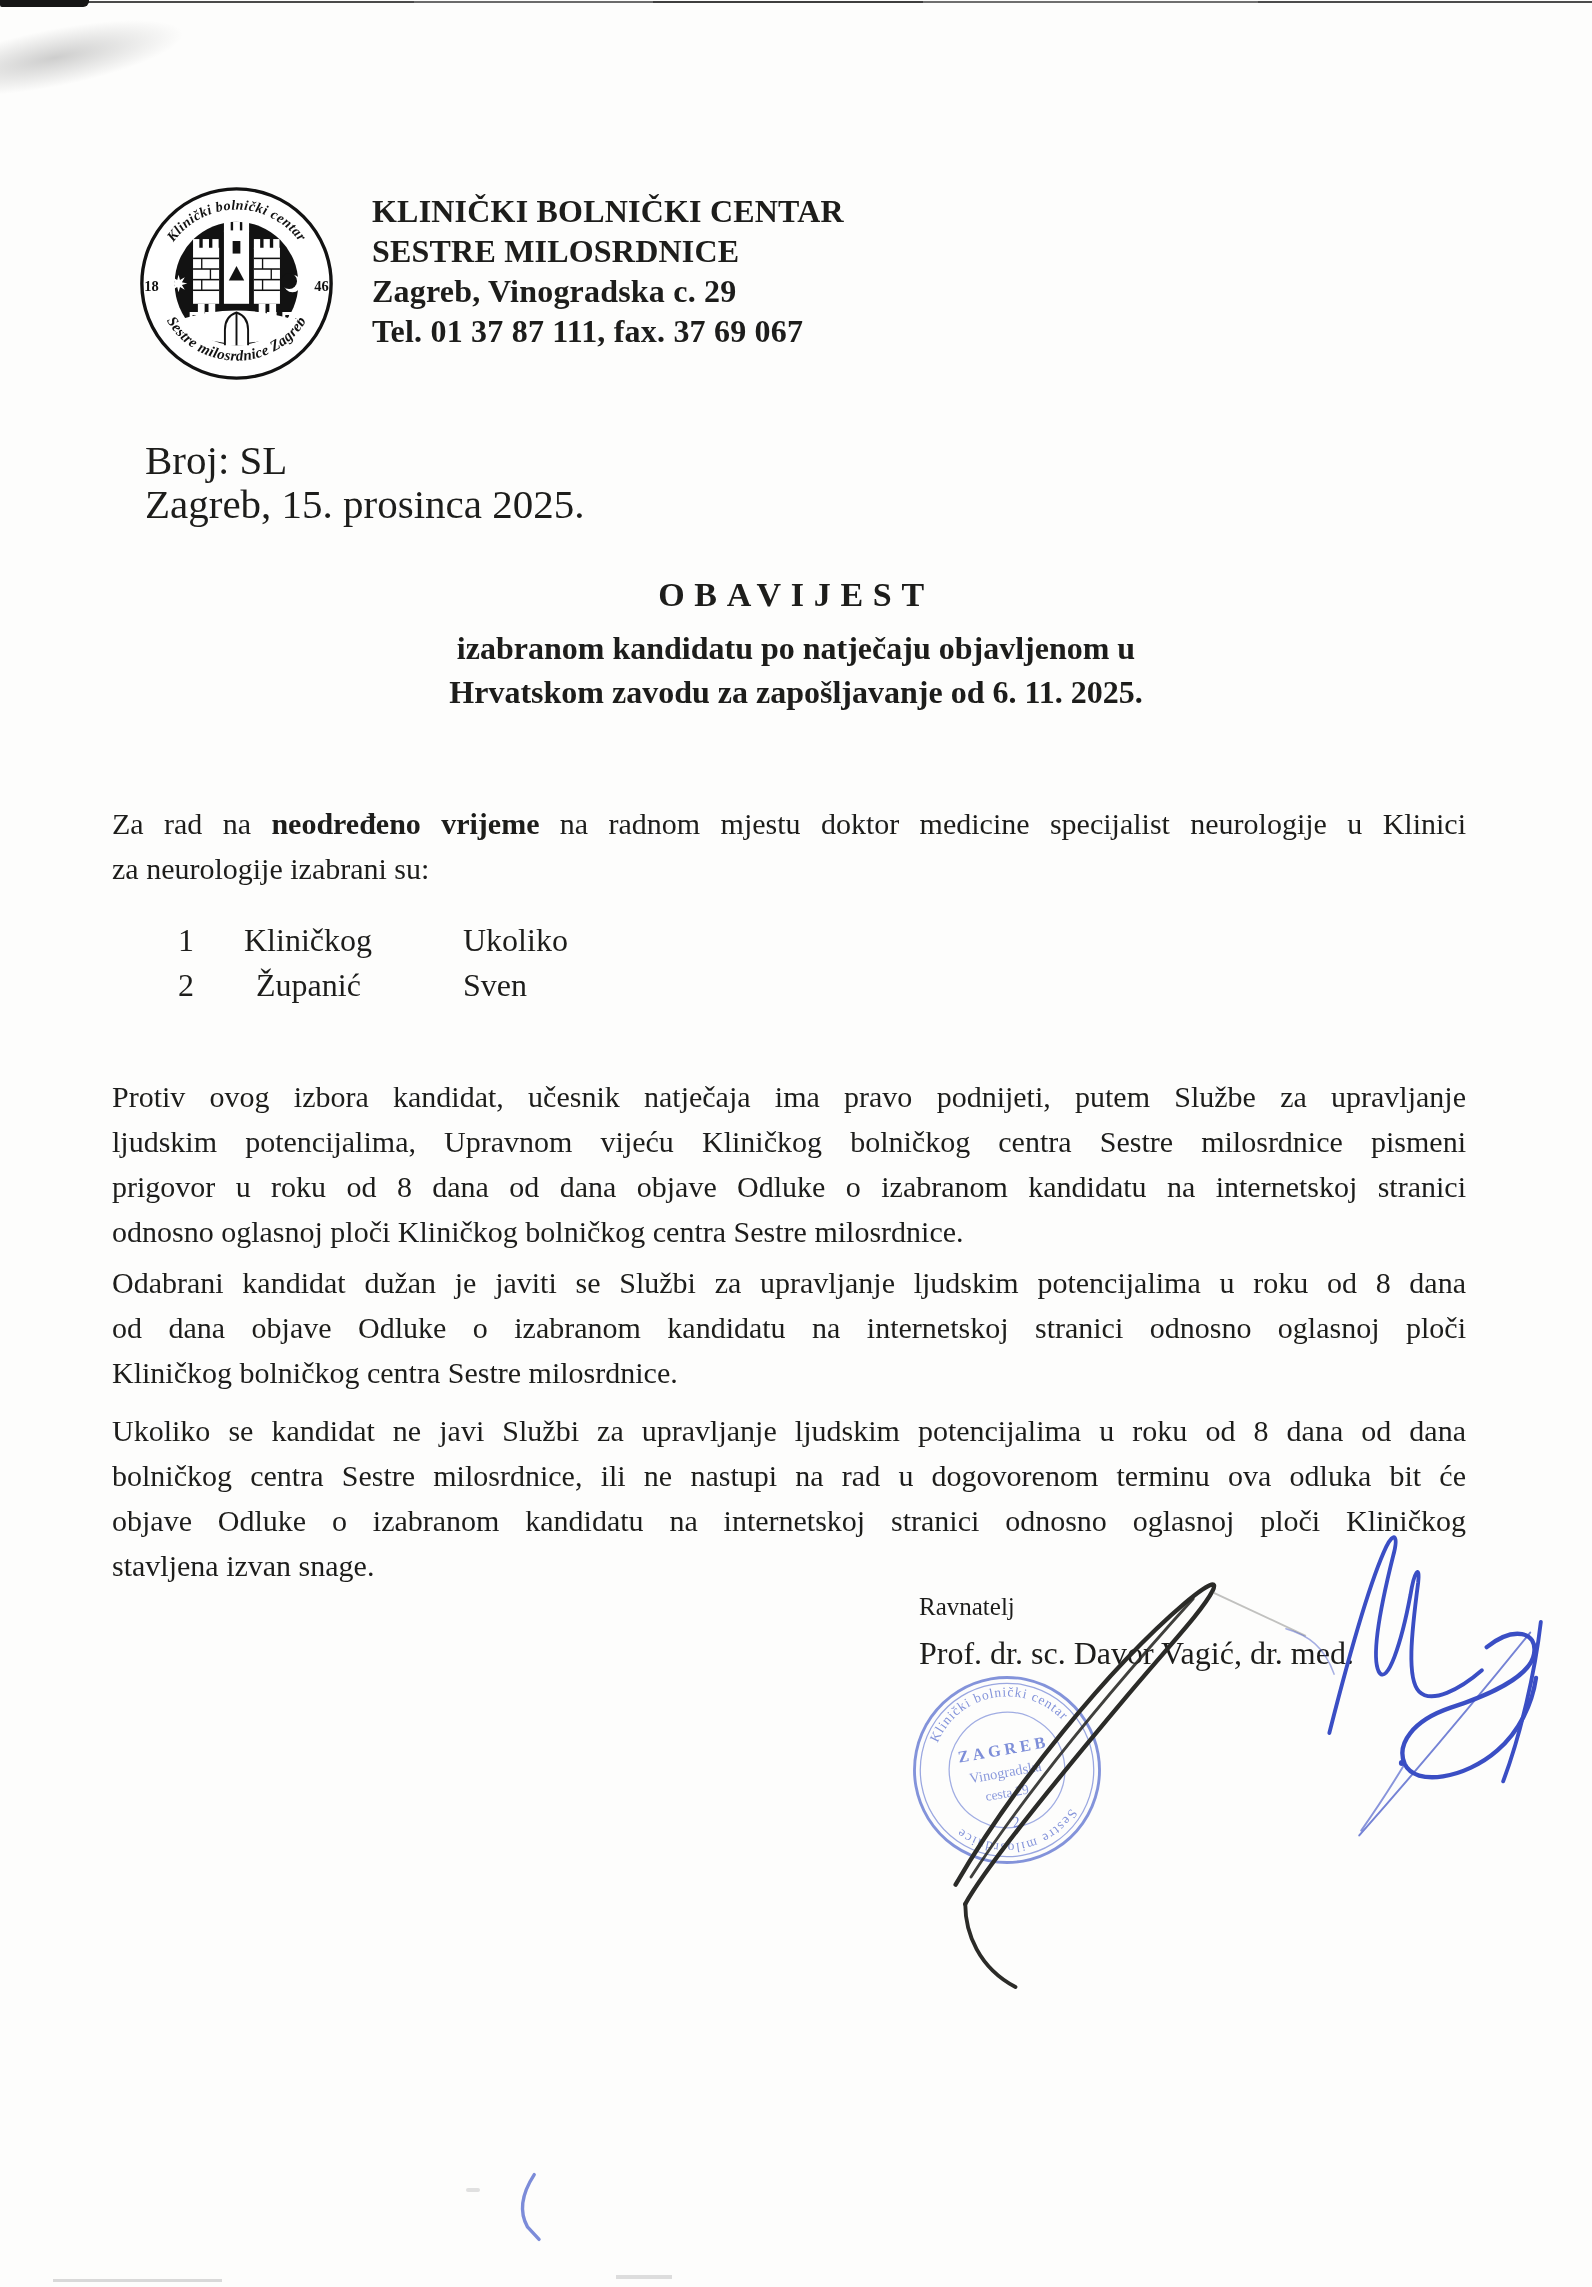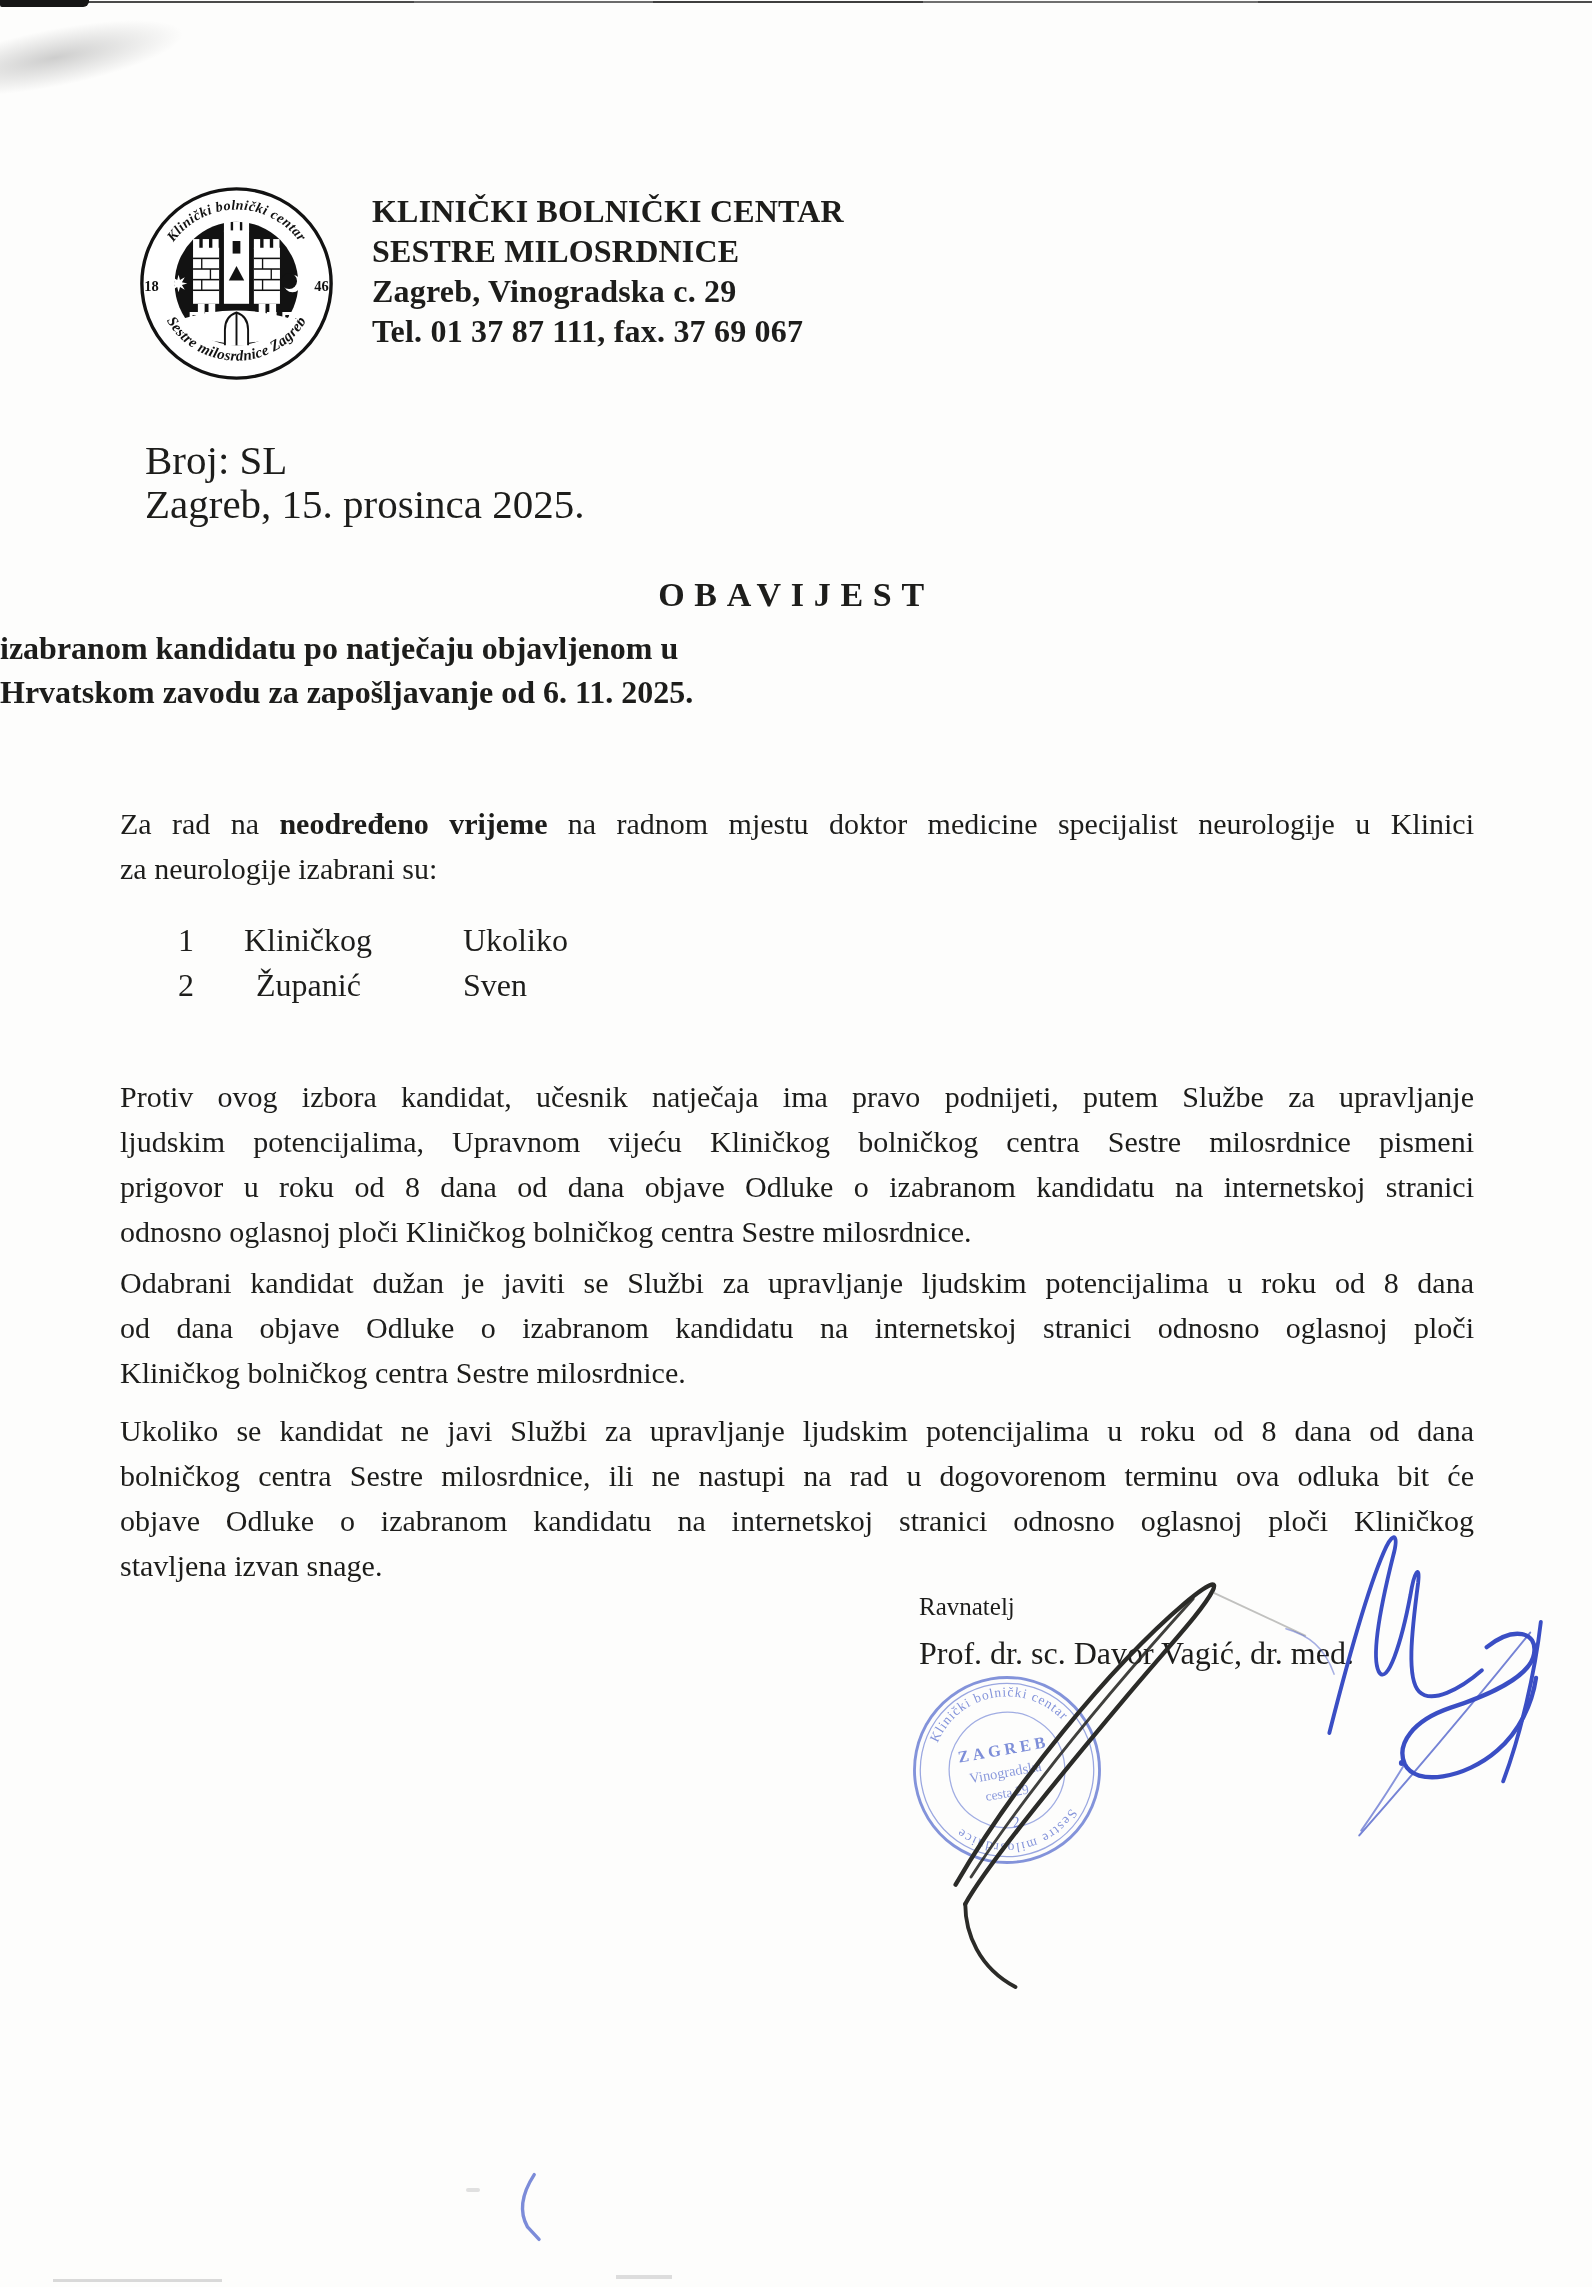--- a/index.html
+++ b/index.html
@@ -23,24 +23,24 @@
   .scan-dot { position:absolute; left:466px; top:2188px; width:13.5px; height:3.9px; background:#e0e0e0; border-radius:1.9px; }
 
   
   .org { position:absolute; left:372px; top:191px; font-weight:bold; font-size:32px; line-height:40px; letter-spacing:0.2px; }
   .logo-svg { position:absolute; left:138px; top:185px; }
 
   .meta { position:absolute; left:145px; top:438px; font-size:41px; line-height:44px; z-index:2; }
 
   .title { position:absolute; left:0; top:576px; width:100%; text-align:center;
     font-weight:bold; font-size:34px; letter-spacing:9.7px; }
-  .subtitle { position:absolute; left:0; width:100%; font-weight:bold; font-size:32px; }
+  .subtitle { position:absolute; left:0; width:100%; text-align:center; font-weight:bold; font-size:32px; }
   .sub1 { top:630px; } .sub2 { top:674px; }
 
-  .doc-par { position:absolute; left:120px; width:1354px; font-size:30px; line-height:45px; z-index:2; }
+  .doc-par { position:absolute; left:112px; width:1354px; font-size:30px; line-height:45px; z-index:2; }
   .jline { text-align:justify; text-align-last:justify; height:45px; }
   .lline { text-align:left; height:45px; }
   .b { font-weight:bold; }
 
   .cand { position:absolute; font-size:32px; z-index:2; }
 
   .sig-role { position:absolute; left:919px; top:1593px; font-size:25px; z-index:2; }
   .sig-name { position:absolute; left:919px; top:1635px; font-size:32px; z-index:2; }
 
   .stamp-svg { position:absolute; left:901px; top:1664px; z-index:1; opacity:.88; }

